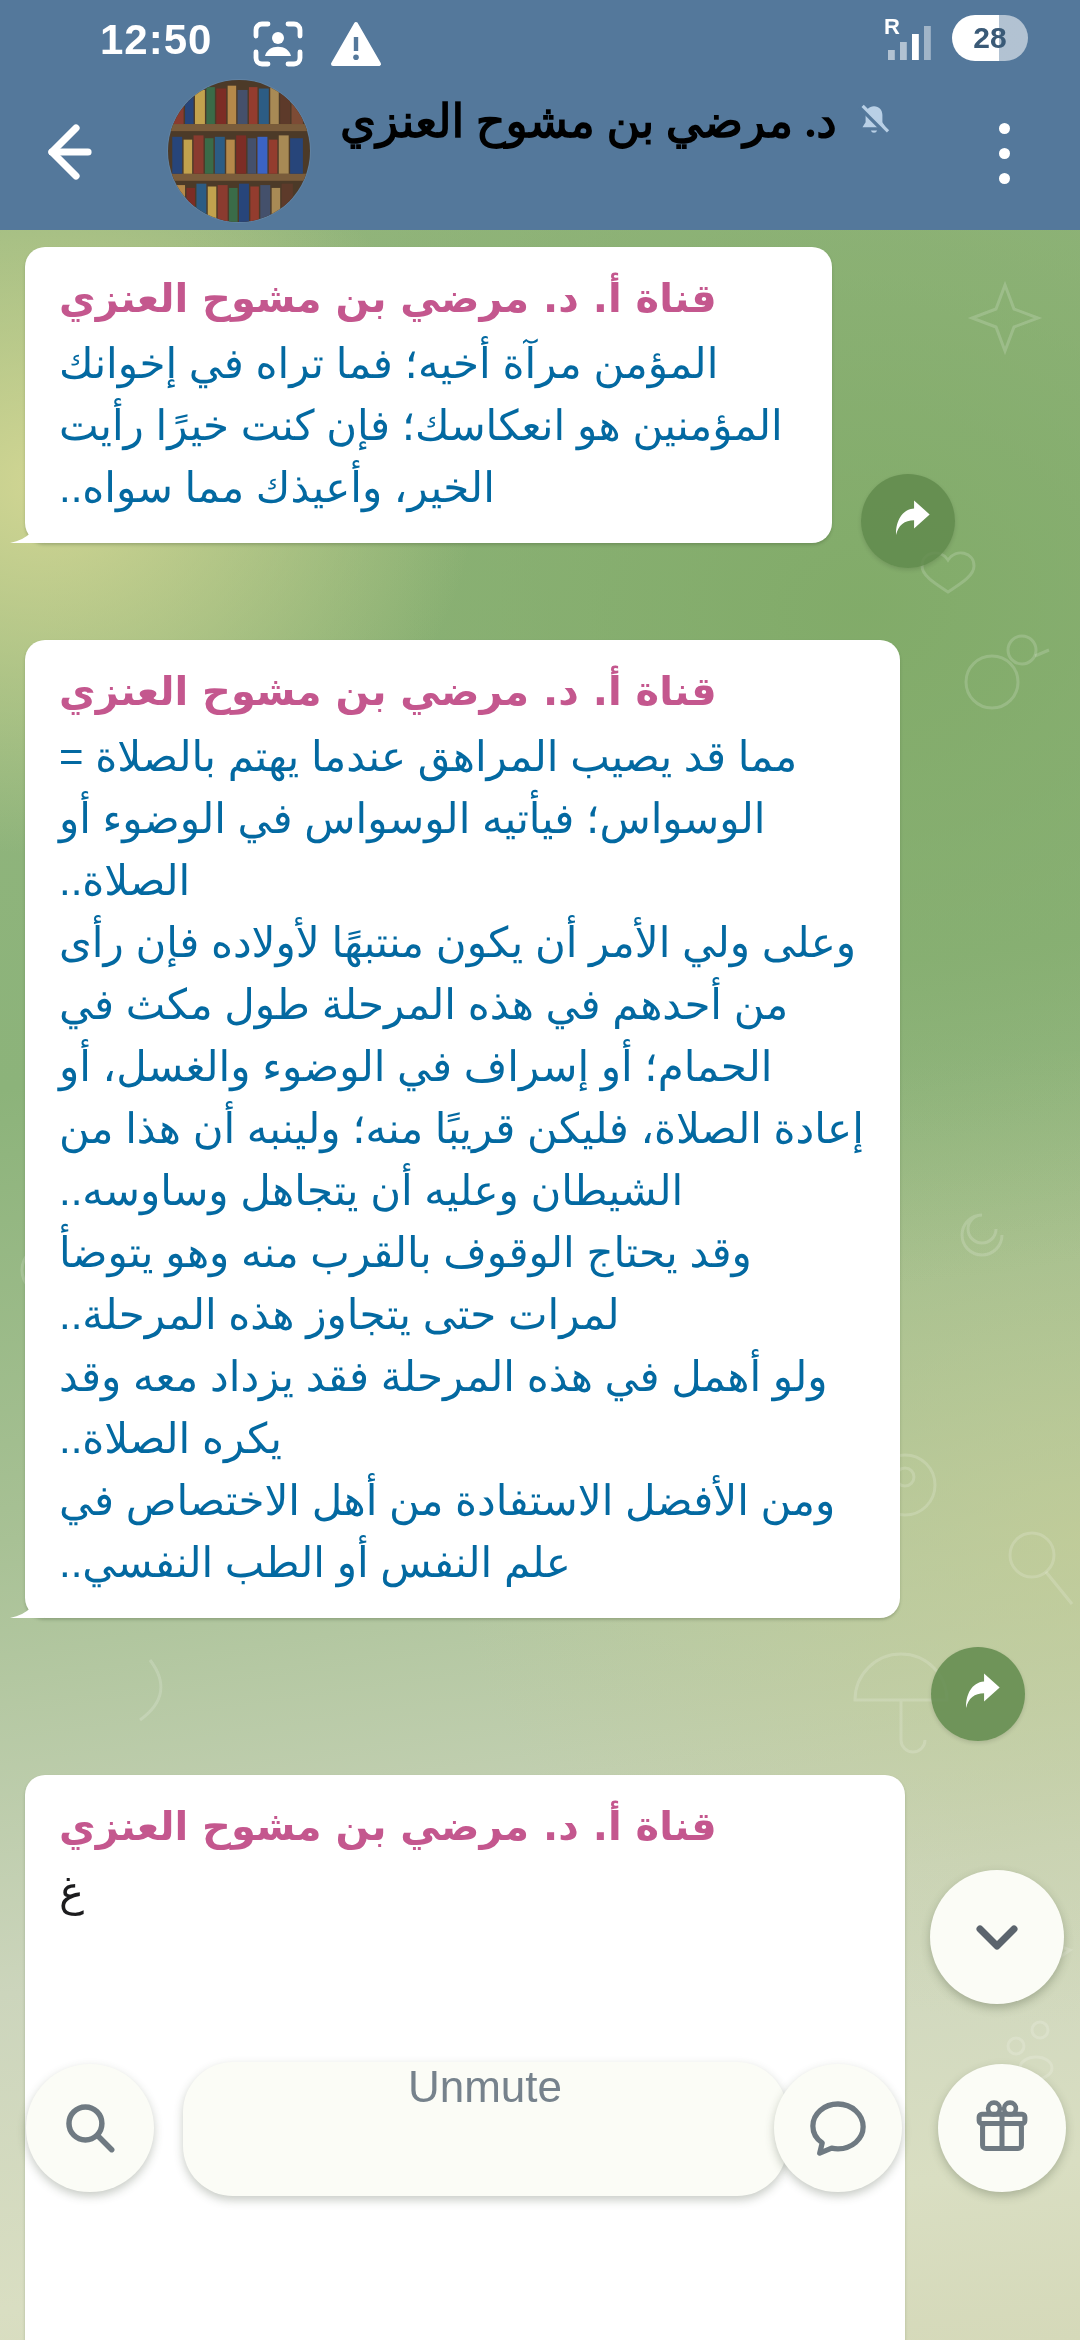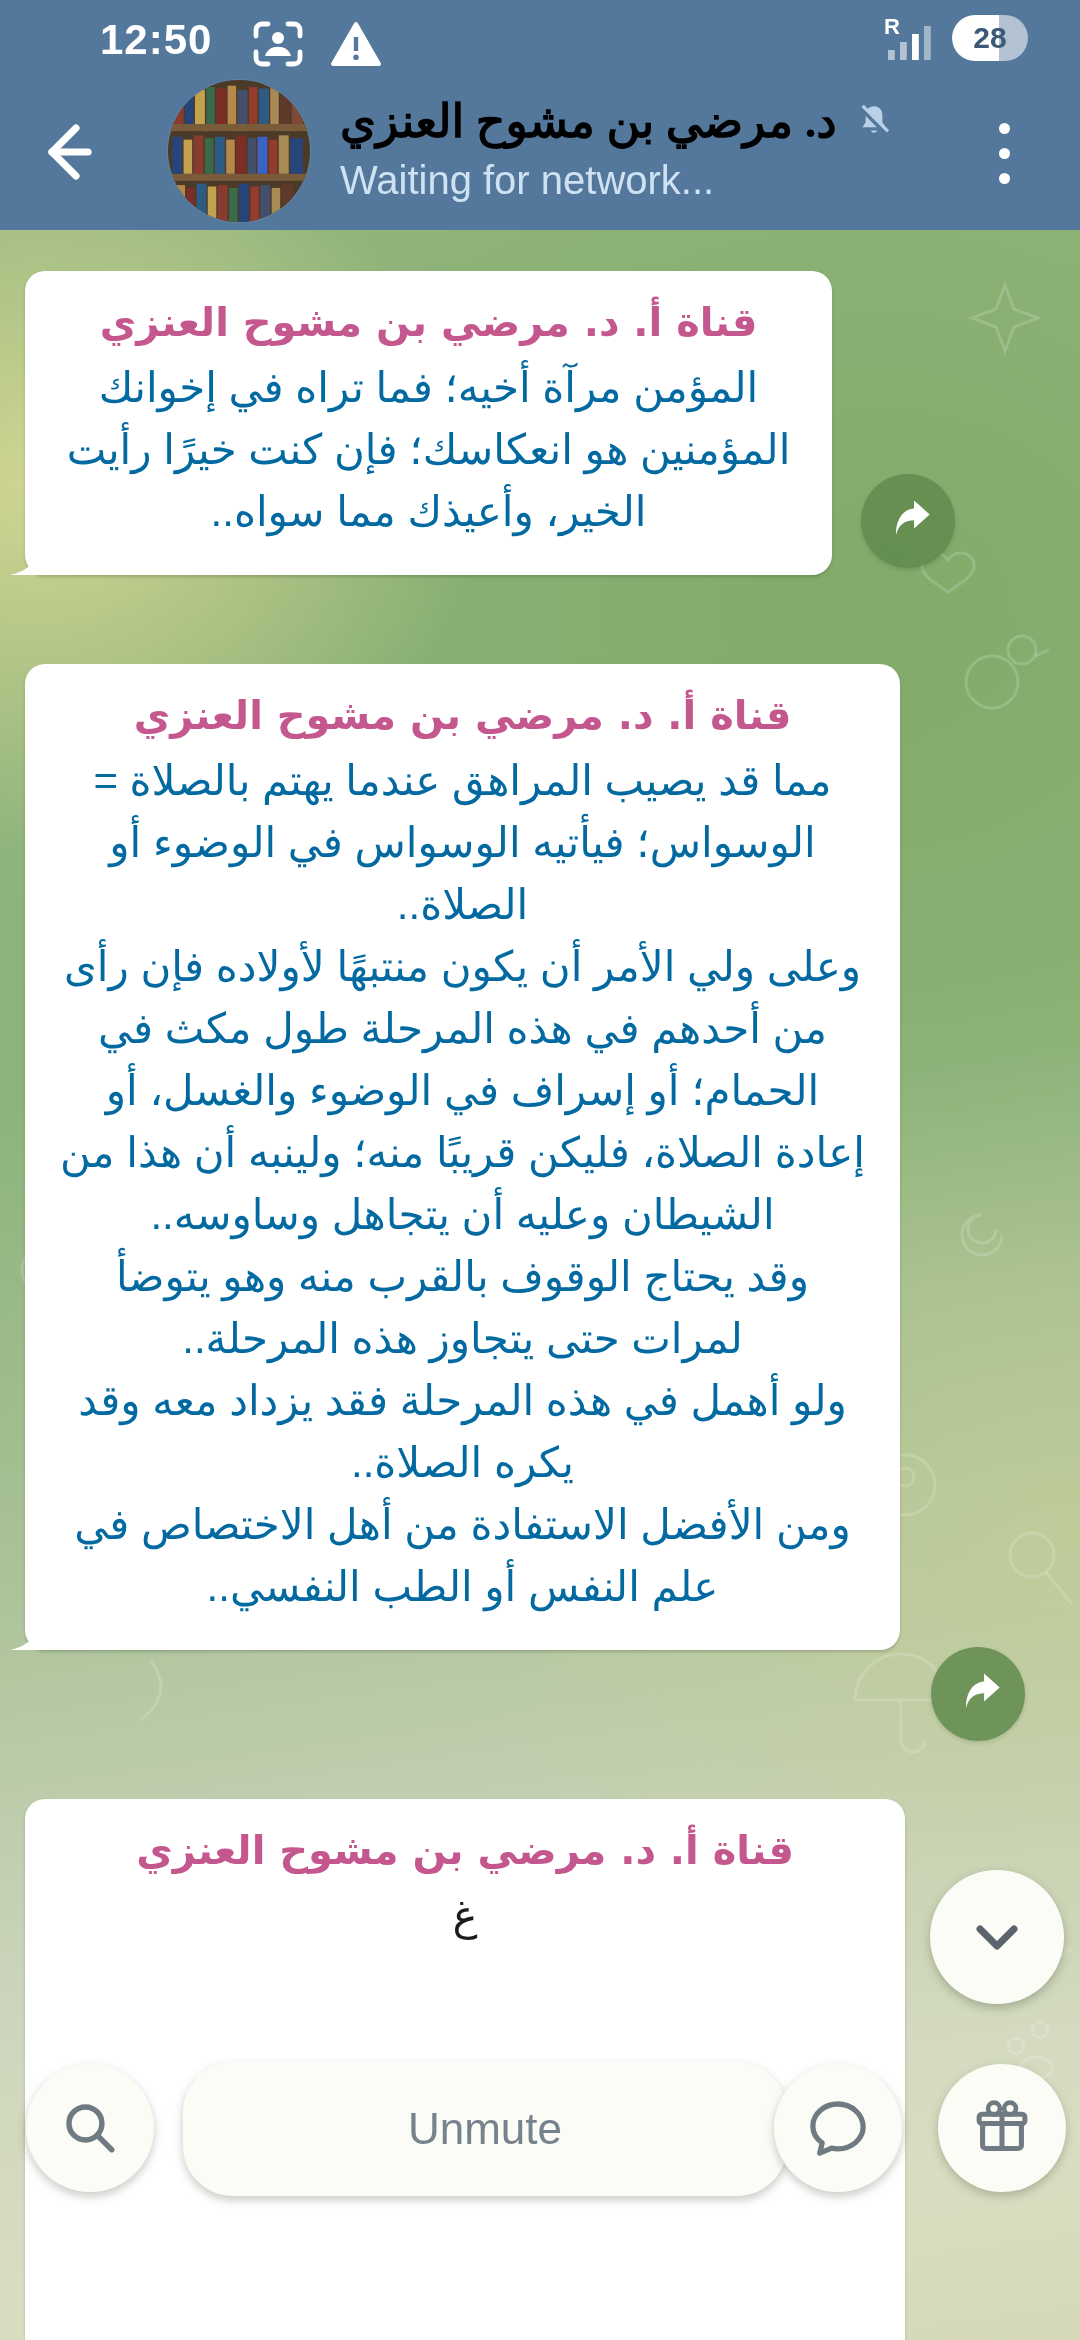--- a/index.html
+++ b/index.html
@@ -32,21 +32,21 @@
   .chat{position:absolute;top:230px;left:0;width:1080px;height:2110px;overflow:hidden;
     background-image:
       radial-gradient(700px 600px at 4% 12%, rgba(212,215,148,0.95), rgba(212,215,148,0) 62%),
       radial-gradient(1100px 900px at 80% 18%, rgba(128,170,103,0.9), rgba(128,170,103,0) 75%),
       radial-gradient(900px 700px at 100% 62%, rgba(196,205,150,0.7), rgba(196,205,150,0) 70%),
       linear-gradient(172deg,#94b67e 0%,#8cb37a 38%,#a8c195 58%,#ccd5bc 78%,#d9dec2 92%,#d5d9b9 100%);}
   .doodles{position:absolute;top:0;left:0;z-index:0;}
 
   
   .bubble{position:absolute;background:#fff;border-radius:20px;box-shadow:0 2px 3px rgba(50,70,40,0.25);
-          direction:rtl;text-align:center;padding:24px 34px 32px 34px;box-sizing:border-box;z-index:1;margin-top:24px;}
+          direction:rtl;text-align:left;padding:24px 34px 24px 34px;box-sizing:border-box;z-index:1;}
   .btail{position:absolute;left:-15px;bottom:0;width:34px;height:30px;}
   .author{color:#c4578e;font-size:40px;font-weight:bold;line-height:54px;margin-bottom:8px;
           font-family:"DejaVu Sans",sans-serif;}
   .mtext{color:#0369a1;font-size:42px;line-height:62px;white-space:pre-line;
          font-family:Liberation Sans, sans-serif;}
   .meta{direction:ltr;display:flex;justify-content:flex-end;align-items:center;gap:14px;
         color:#8e99a0;font-size:34px;margin-top:6px;height:44px;}
   .frag{position:absolute;right:95px;bottom:-64px;color:#1c1c1e;font-size:42px;
         font-family:"DejaVu Sans",sans-serif;}
 
@@ -57,21 +57,21 @@
   .scrollfab{position:absolute;width:134px;height:134px;border-radius:50%;background:#fbfcf6;
              display:flex;align-items:center;justify-content:center;z-index:4;
              box-shadow:0 4px 10px rgba(55,70,45,0.3);}
 
   
   .botbar{position:absolute;left:0;top:1830px;width:1080px;height:140px;z-index:6;}
   .circlebtn{position:absolute;width:128px;height:128px;border-radius:50%;background:#fbfcf6;
              display:flex;align-items:center;justify-content:center;
              box-shadow:0 4px 10px rgba(55,70,45,0.28);}
   .unmute{position:absolute;left:183px;top:2px;width:604px;height:134px;border-radius:50px;background:#fbfcf6;
-          display:flex;align-items:center;justify-content:center;box-shadow:0 4px 10px rgba(55,70,45,0.28);}
+          display:flex;justify-content:center;box-shadow:0 4px 10px rgba(55,70,45,0.28);}
   .unmute span{color:#76828c;font-size:44px;}
 
   
   .navbar{position:absolute;left:0;top:2010px;width:1080px;height:100px;z-index:7;}
   .nav-ic{position:absolute;top:20px;opacity:0.85;}
 </style>
 </head>
 <body>
 
 <div id="screen">
@@ -160,21 +160,20 @@
 
       <div class="titlewrap">
         <div class="chtitle" dir="auto">د. مرضي بن مشوح العنزي</div>
         <svg width="42" height="42" viewBox="0 0 24 24">
           <path d="M12 3.5c-2.9 0-4.8 2.1-4.8 5v4.2L5.4 15.6h13.2l-1.8-2.9V8.5c0-2.9-1.9-5-4.8-5z" fill="#b9d0e6"></path>
           <path d="M10.2 17.4a1.9 1.9 0 0 0 3.6 0z" fill="#b9d0e6"></path>
           <line x1="4.5" y1="4" x2="19" y2="18.5" stroke="#54789b" stroke-width="3.4"></line>
           <line x1="5.5" y1="3.4" x2="20" y2="17.9" stroke="#b9d0e6" stroke-width="1.8"></line>
         </svg>
       </div>
-      <div class="subtitle">Waiting for network...</div>
 
       <div class="menubtn">
           <i></i>
           <i></i>
           <i></i>
         </div>
     </div>
   </div>
 
   <div class="chat">

